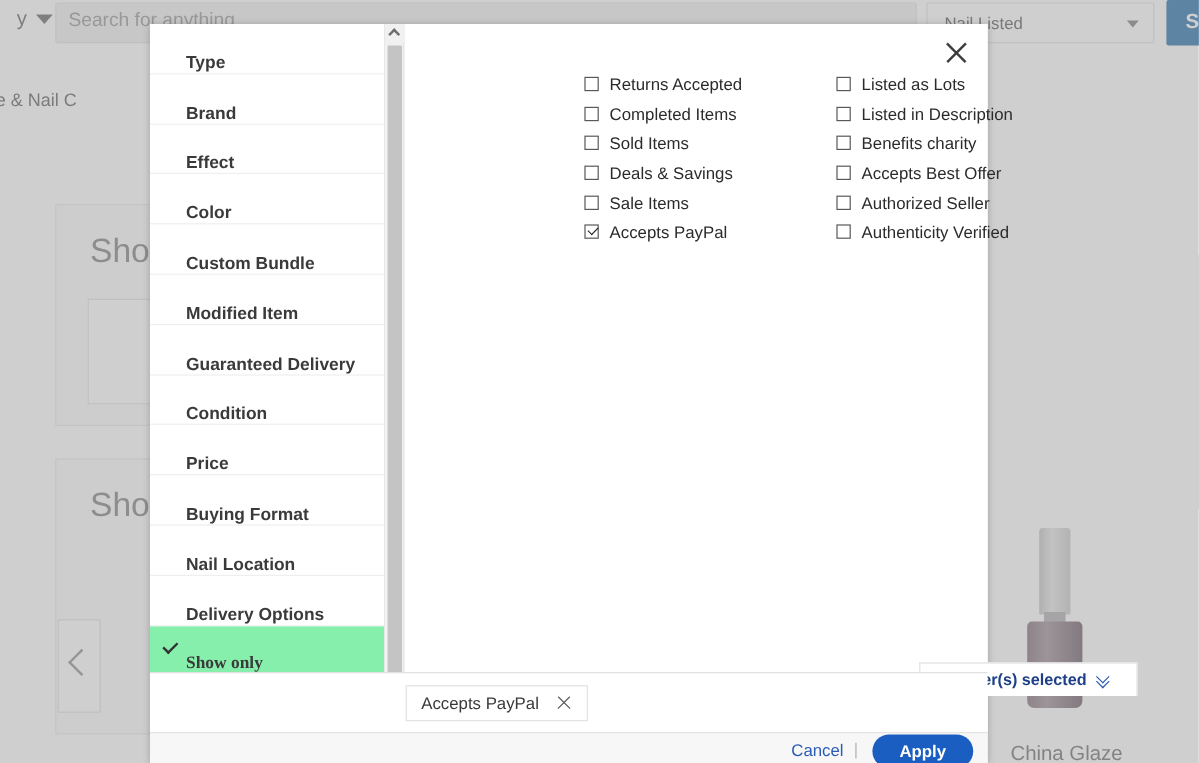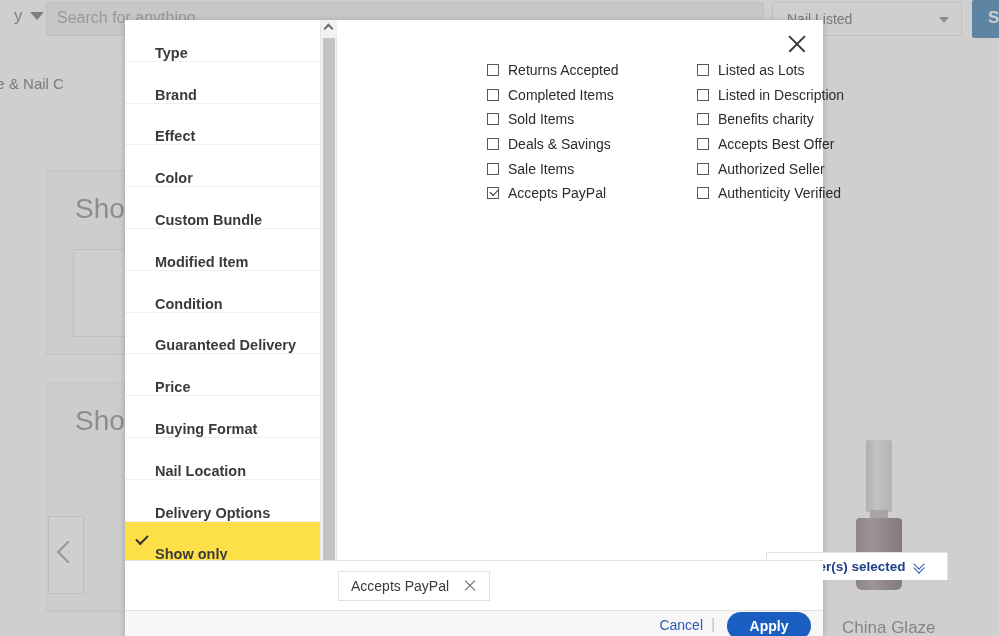--- a/index.html
+++ b/index.html
@@ -140,21 +140,21 @@
   }
   .cat-item {
     position: relative;
     height: 41.8px;
     border-bottom: 1px solid #efefef;
     display: flex; align-items: flex-end;
     padding-left: 30px;
     font-size: 14.5px; font-weight: bold; color: #3a3a3a;
     cursor: pointer;
   }
-  .cat-item.selected { background: #fde047; }
+  .cat-item.selected { background: #86efac; font-family: Liberation Serif, serif; }
   .cat-check {
     position: absolute; left: 11px; top: 13px;
     width: 12px; height: 7px;
     border-left: 2px solid #333;
     border-bottom: 2px solid #333;
     transform: rotate(-45deg);
   }
 
   
   .scrollbar {
@@ -373,24 +373,24 @@
           <div class="cat-item">
             <span>Color</span>
           </div>
           <div class="cat-item">
             <span>Custom Bundle</span>
           </div>
           <div class="cat-item">
             <span>Modified Item</span>
           </div>
           <div class="cat-item">
+            <span>Guaranteed Delivery</span>
+          </div>
+          <div class="cat-item">
             <span>Condition</span>
-          </div>
-          <div class="cat-item">
-            <span>Guaranteed Delivery</span>
           </div>
           <div class="cat-item">
             <span>Price</span>
           </div>
           <div class="cat-item">
             <span>Buying Format</span>
           </div>
           <div class="cat-item">
             <span>Nail Location</span>
           </div>

